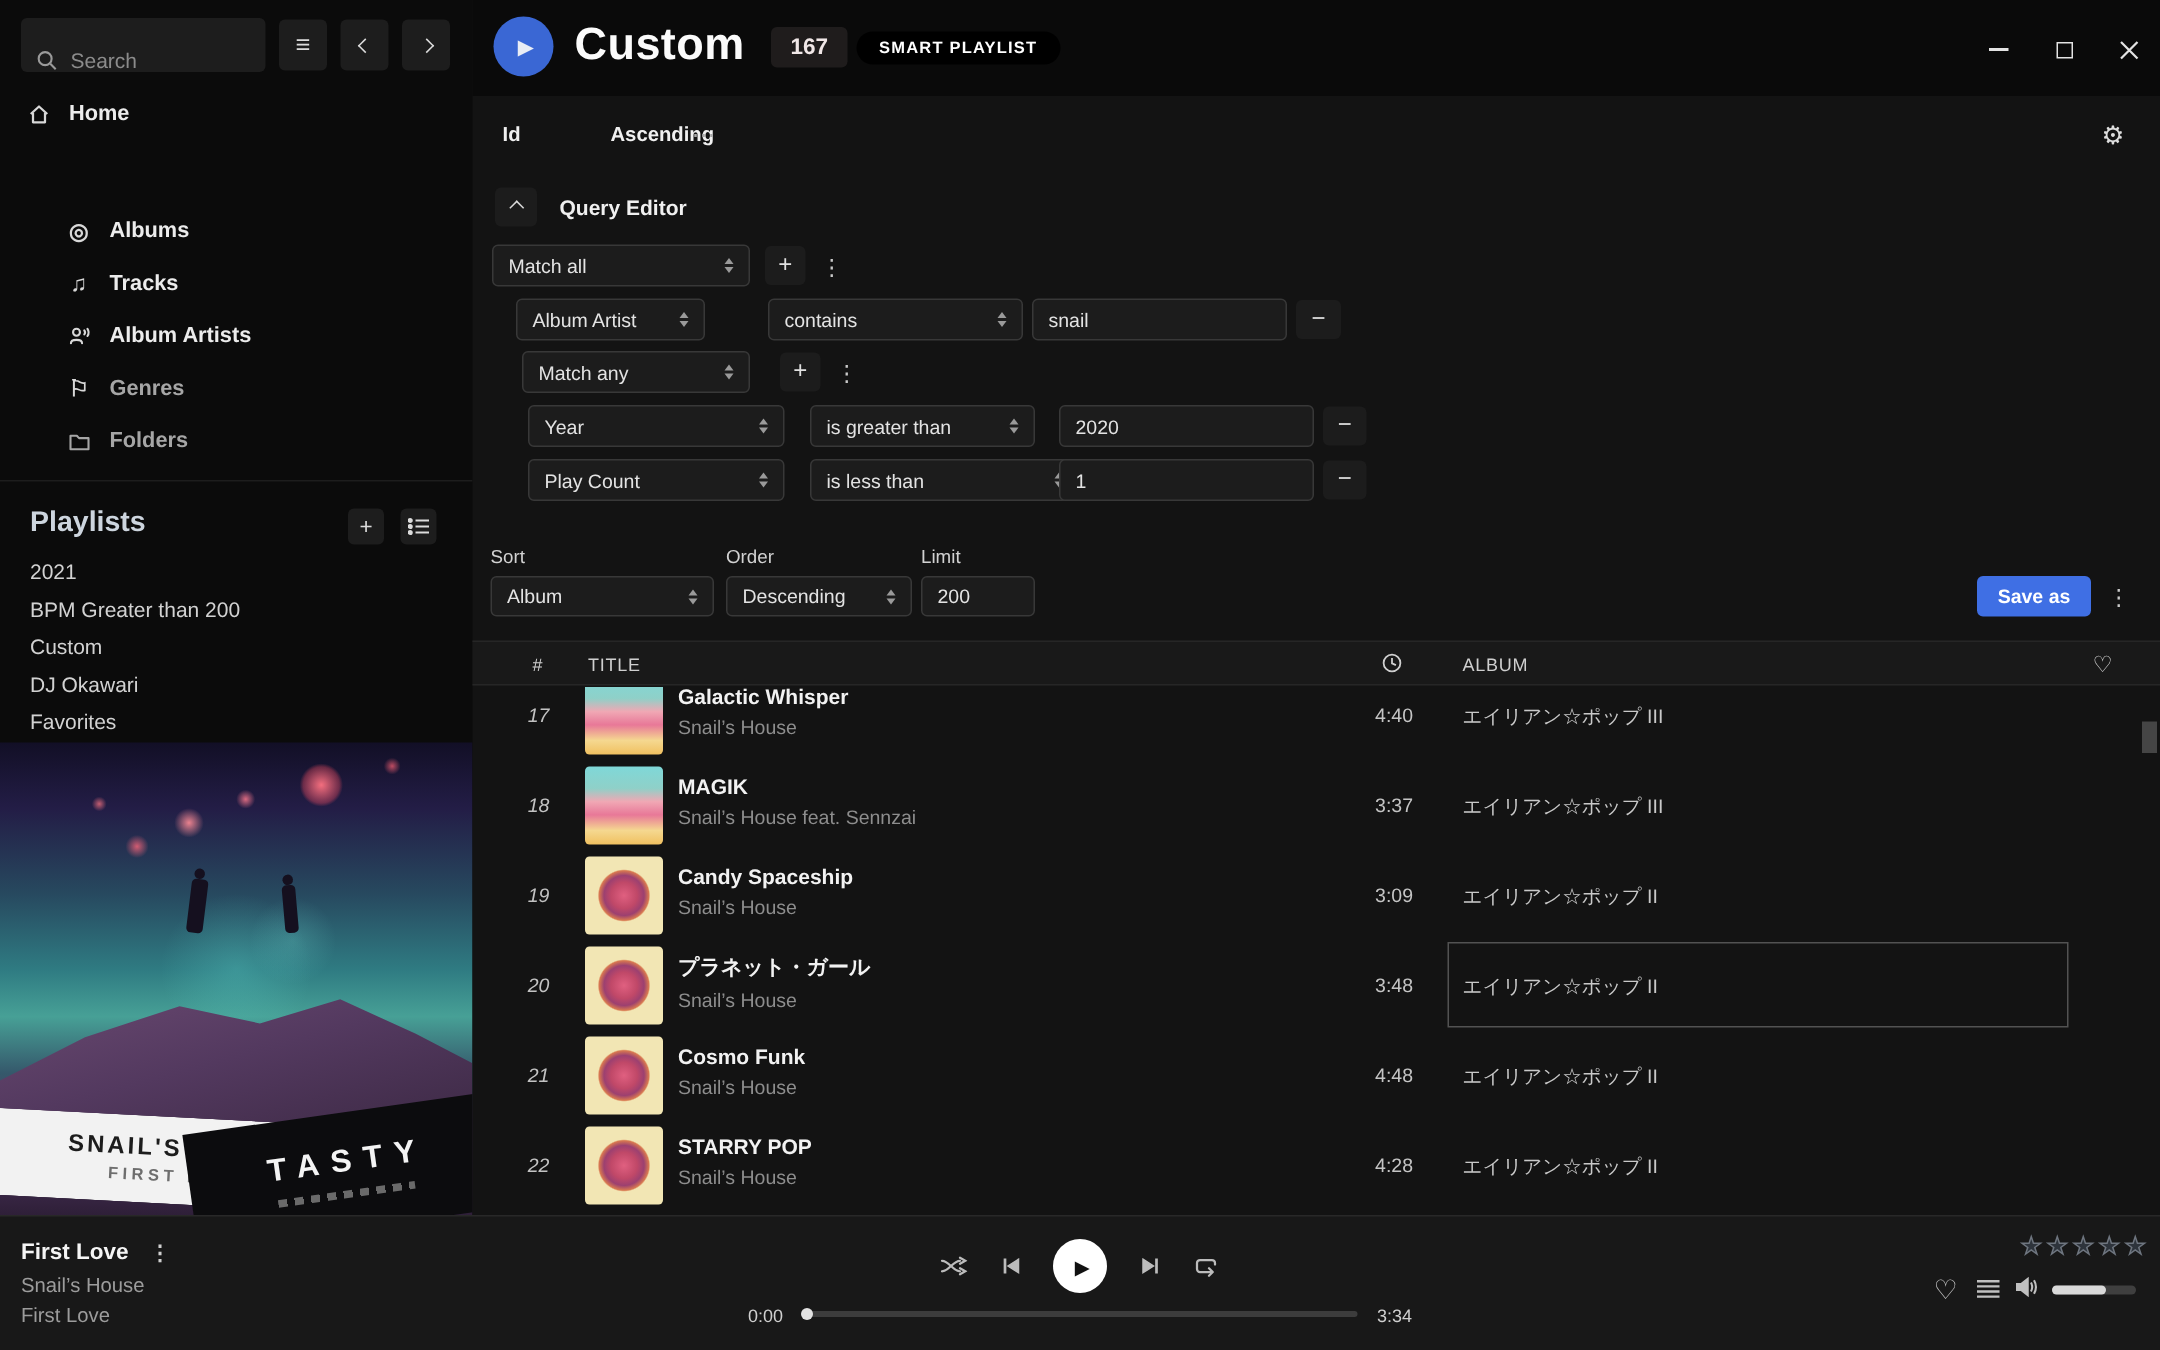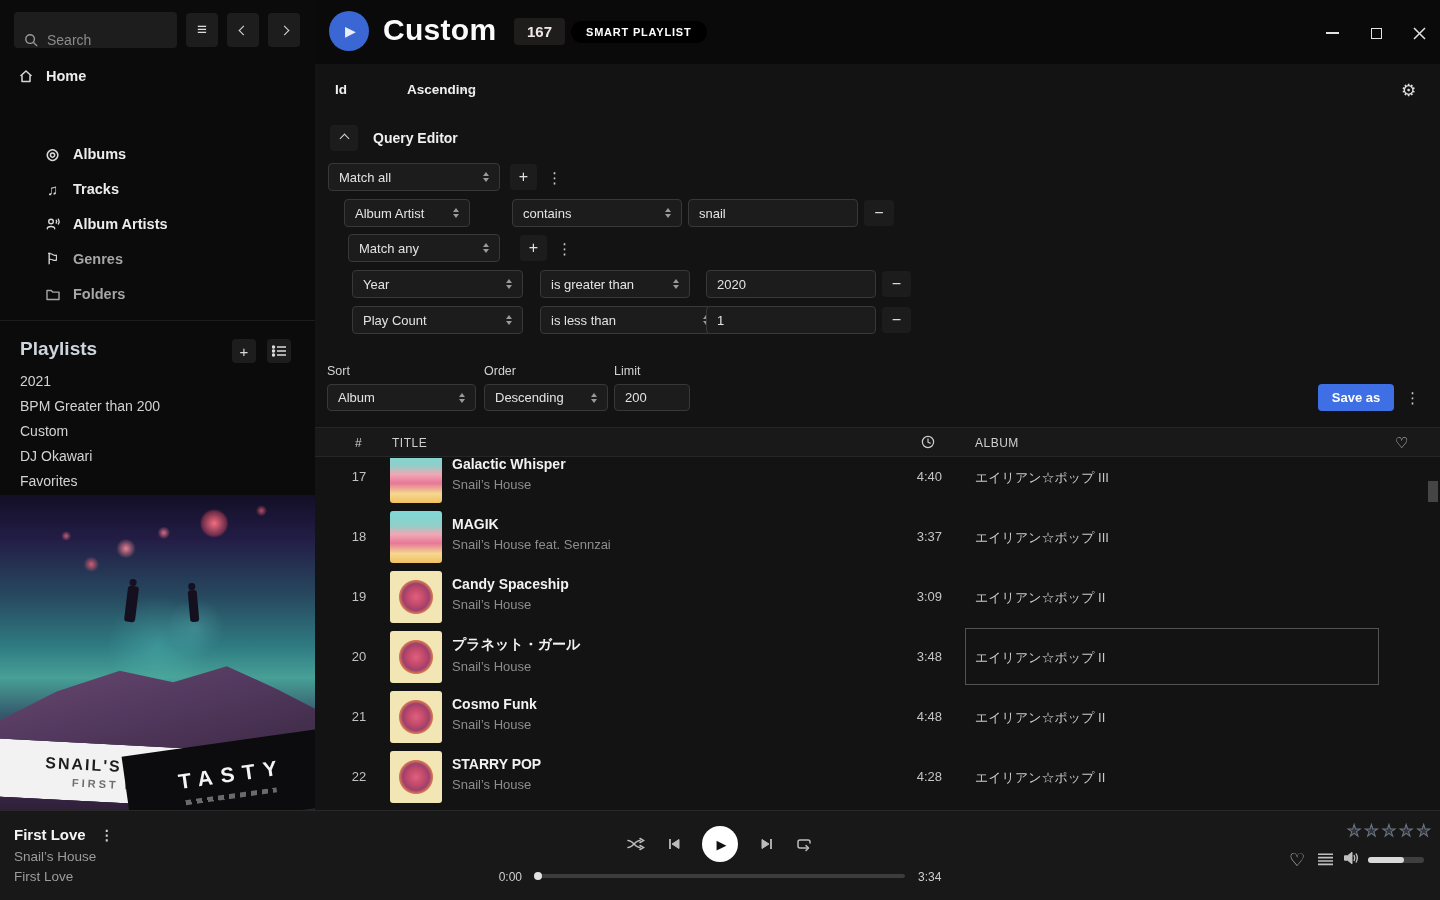--- a/index.html
+++ b/index.html
@@ -78,21 +78,21 @@
   .kebab{position:absolute;color:#c9c9c9;font-size:15px;width:14px;text-align:center;}
   .form-label{position:absolute;top:364px;font-size:12.5px;color:#d2d2d2;}
   .saveas{position:absolute;left:1003px;top:384px;width:76px;height:27px;background:#3f6fe4;border:none;border-radius:4px;color:#fff;font-size:13px;font-weight:700;font-family:inherit;}
 
   
   .thead{position:absolute;left:0;top:427px;width:1125px;height:30px;background:#191919;border-top:1px solid #262626;border-bottom:1px solid #262626;font-size:12px;color:#cfcfcf;letter-spacing:.5px;}
   .thead span{position:absolute;top:8px;}
   .rows{position:absolute;left:0;top:458px;width:1125px;height:352px;overflow:hidden;}
   .trow{position:relative;height:60px;}
   .trow:first-child{margin-top:-11px;}
-  .ridx{position:absolute;left:28px;top:22px;width:32px;text-align:center;font-size:13px;color:#c2c2c2;}
+  .ridx{position:absolute;left:28px;top:22px;width:32px;text-align:center;font-size:13px;color:#c2c2c2;font-style:italic;}
   .thumb{position:absolute;left:75px;top:4px;width:52px;height:52px;border-radius:3px;}
   .art-a{background:linear-gradient(180deg,#7fd8d8 0%,#8fd0c8 28%,#f0a8b4 45%,#e87898 62%,#f5d890 82%,#f0c060 100%);}
   .art-b{background:radial-gradient(circle 23px at 50% 50%,#e06080 0%,#c04868 38%,#9c4070 58%,#d87850 72%,#f2e6b4 76%,#f2e6b4 100%);}
   .tinfo{position:absolute;left:137px;top:9px;}
   .ttitle{font-size:14px;font-weight:700;color:#f2f2f2;}
   .tartist{font-size:13px;color:#8d8d8d;margin-top:5px;}
   .tdur{position:absolute;left:552px;top:22px;width:75px;text-align:right;font-size:13px;color:#c4c4c4;}
   .talb{position:absolute;left:660px;top:22px;font-size:13px;color:#c9c9c9;}
   .focus-box{position:absolute;left:650px;top:1px;width:414px;height:57px;border:1px solid #525252;}
   .scroll-thumb{position:absolute;left:1113px;top:481px;width:10px;height:21px;background:#454545;}

